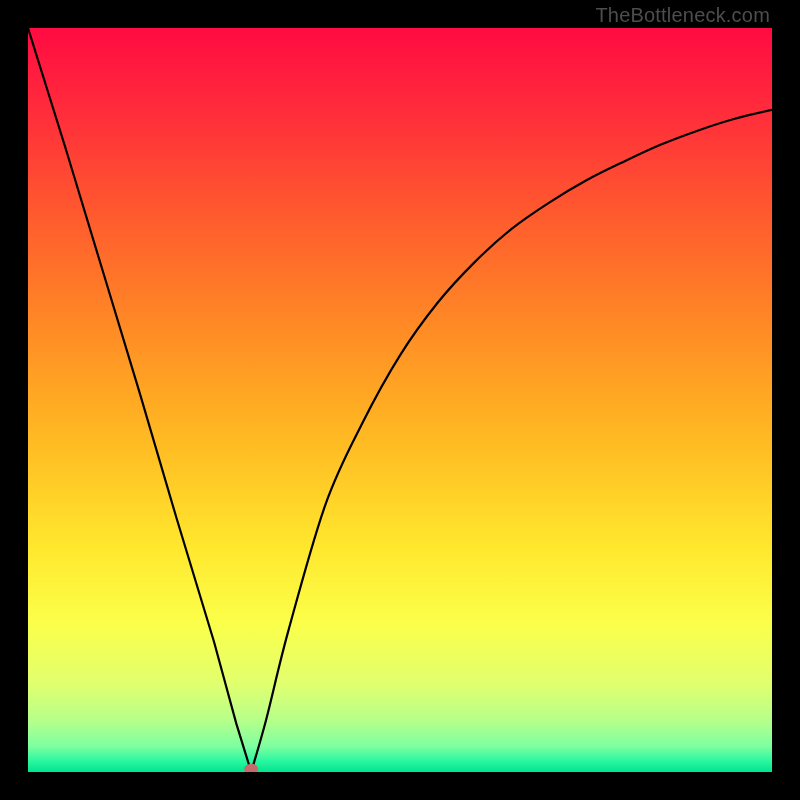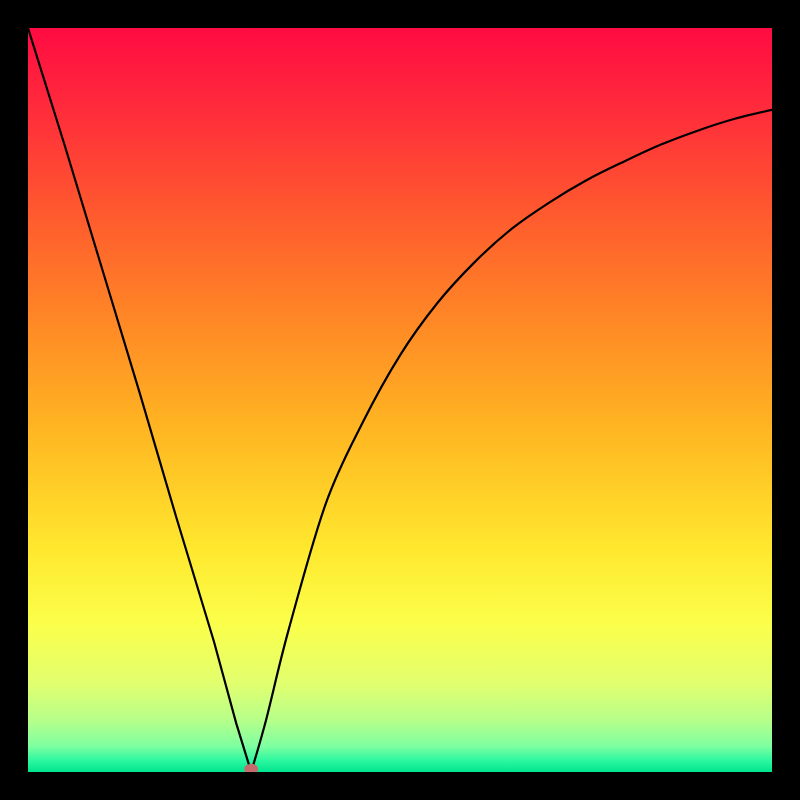--- a/index.html
+++ b/index.html
@@ -50,20 +50,21 @@
     color: #4d4d4d;
     font-size: 20px;
     font-weight: 500;
     letter-spacing: 0.2px;
   }
 </style>
 </head>
 <body>
 
 <div class="frame">
+  <div class="watermark">TheBottleneck.com</div>
 
   <div class="plot-area">
     <div class="gradient-bg">
       <svg viewBox="0 0 744 744" preserveAspectRatio="none">
         <defs>
           <linearGradient id="bg-grad" x1="0" y1="0" x2="0" y2="1">
               <stop offset="0%" stop-color="#ff0b42"></stop>
               <stop offset="12%" stop-color="#ff2f3a"></stop>
               <stop offset="25%" stop-color="#ff5a2e"></stop>
               <stop offset="40%" stop-color="#ff8a25"></stop>

